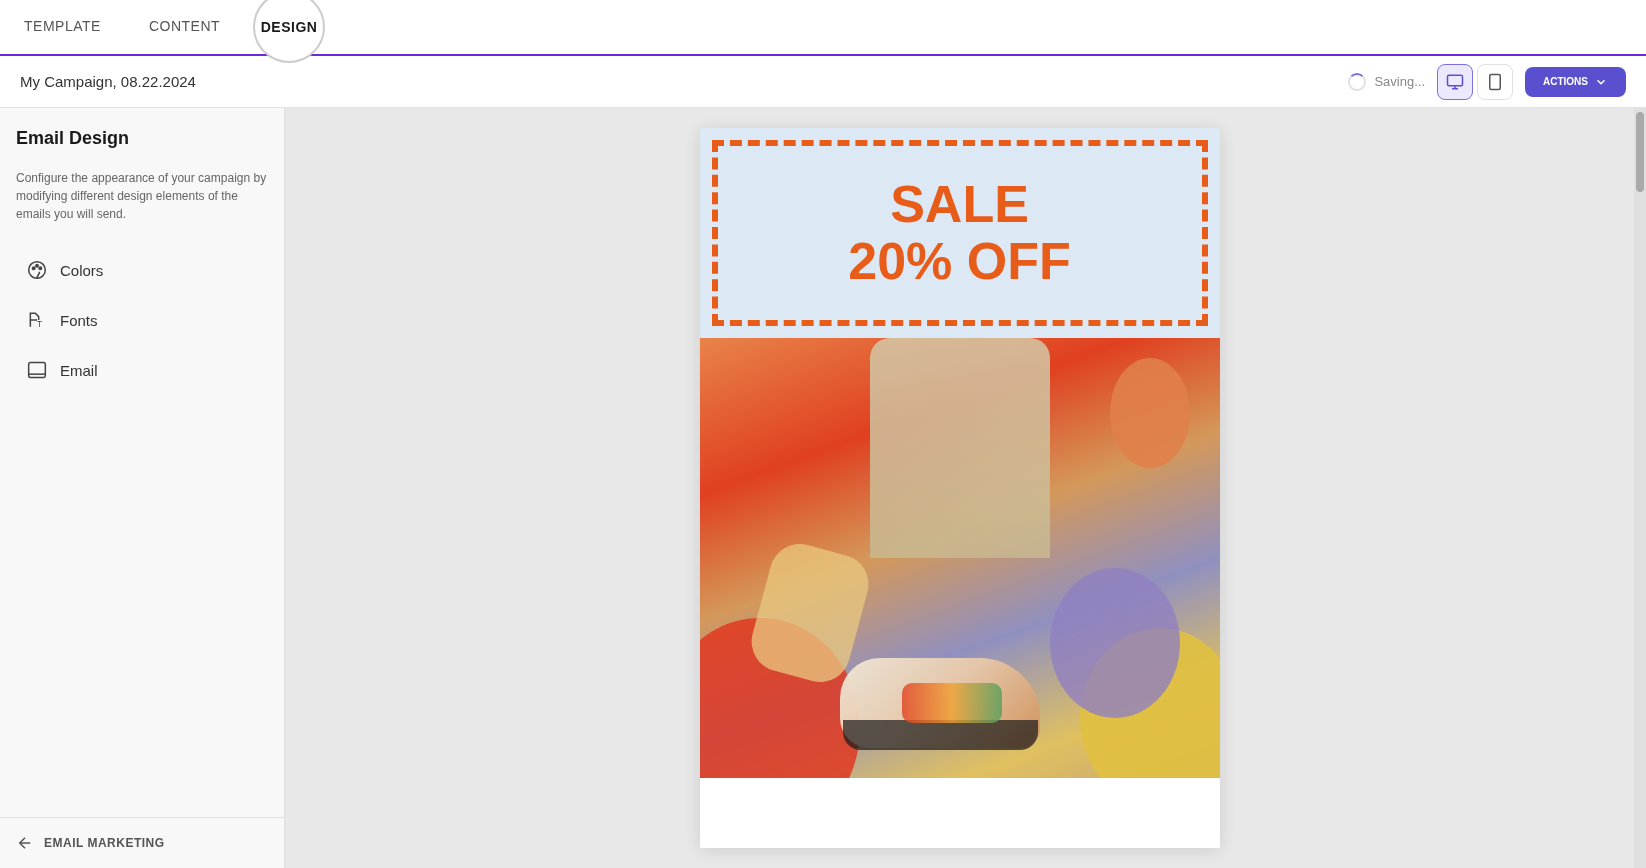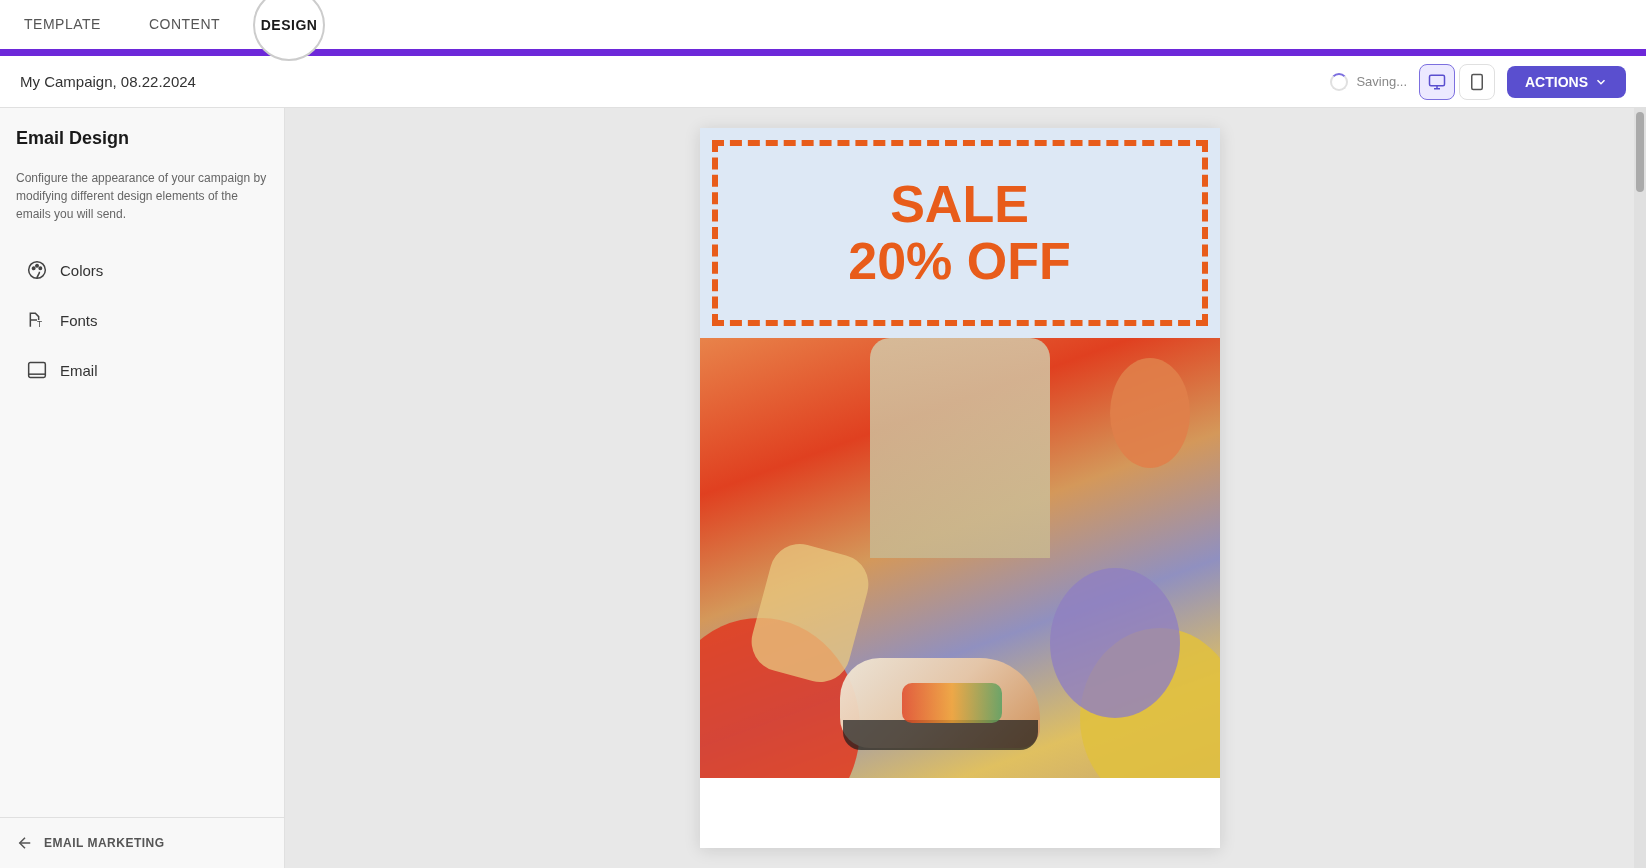--- a/index.html
+++ b/index.html
@@ -1,20 +1,20 @@
 <!DOCTYPE html>
 <html><head>
   <meta charset="utf-8">
   <style>
     * { box-sizing: border-box; margin: 0; padding: 0; }
     body { font-family: -apple-system, BlinkMacSystemFont, 'Segoe UI', sans-serif; background: #f0f0f0; display: flex; flex-direction: column; height: 868px; overflow: hidden; }
 
     
     .top-bar {
-      display: flex; align-items: flex-start; background: #fff; border-bottom: 7px solid #6d28d9;
+      display: flex; align-items: flex-start; background: #fff; border-bottom: 2px solid #6d28d9;
       height: 56px; padding: 4px 0; flex-shrink: 0;
     }
     .tab-group { display: flex; align-items: center; height: 100%; }
     .tab {
       padding: 0 24px; height: 100%; display: flex; align-items: center;
       font-size: 14px; font-weight: 500; color: #555; cursor: pointer; border-bottom: 2px solid transparent;
       text-transform: uppercase; letter-spacing: 0.5px;
     }
     .tab.active { color: #1a1a1a; border-bottom: 2px solid #5a4fcf; font-weight: 700; }
 
@@ -34,21 +34,21 @@
     @keyframes spin { to { transform: rotate(360deg); } }
     .view-toggles { display: flex; gap: 4px; }
     .view-btn {
       width: 36px; height: 36px; border-radius: 8px; border: 1px solid #e0e0e0;
       background: #fff; cursor: pointer; display: flex; align-items: center; justify-content: center;
       color: #555;
     }
     .view-btn.active { background: #ece9ff; border-color: #7c6fdf; color: #5a4fcf; }
     .actions-btn {
       background: #5a4fcf; color: #fff; border: none; border-radius: 8px;
-      padding: 8px 18px; font-size: 14px; font-weight: 600; cursor: pointer;
+      padding: 8px 18px; font-size: 10px; font-weight: 600; cursor: pointer;
       display: flex; align-items: center; gap: 6px;
     }
 
     
     .main-layout { display: flex; flex: 1; overflow: hidden; }
 
     
     .sidebar {
       width: 285px; background: #f8f8f8; border-right: 1px solid #e0e0e0;
       display: flex; flex-direction: column; flex-shrink: 0;

